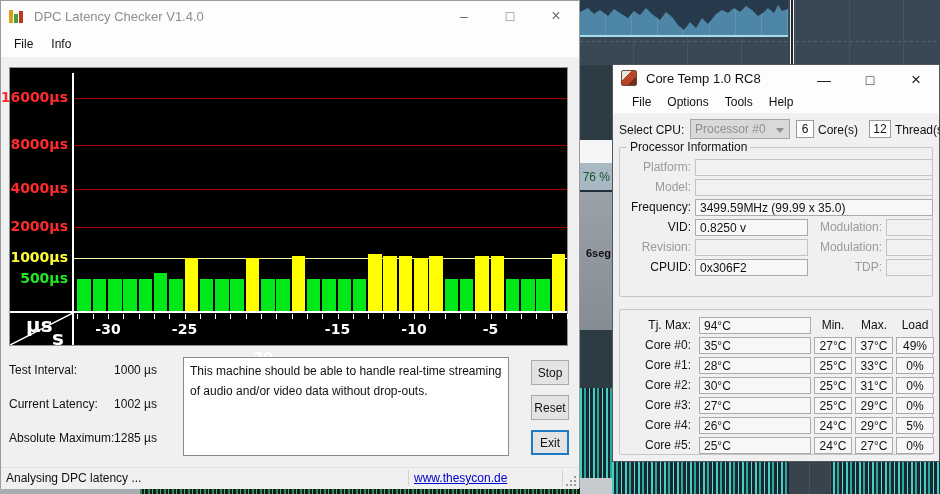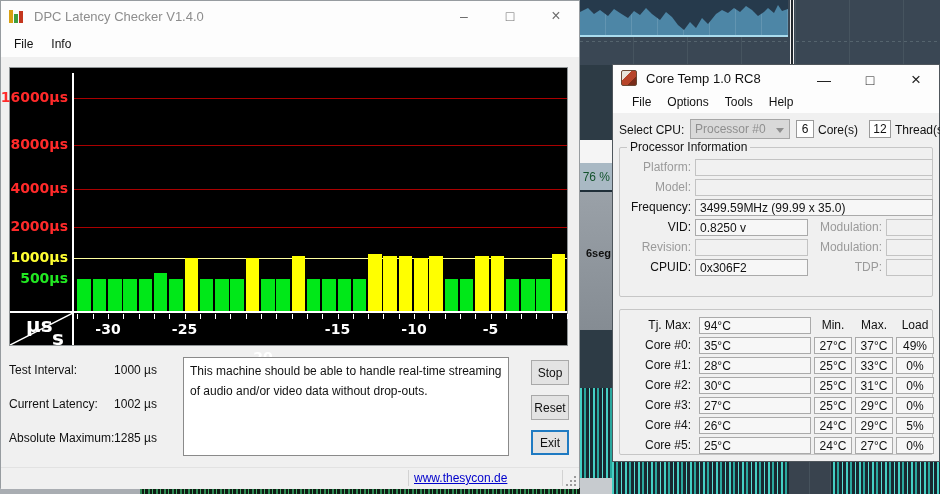--- a/index.html
+++ b/index.html
@@ -259,20 +259,21 @@
   <span class="stat-label" style="top:430px">Absolute Maximum:</span>
   <span class="stat-value" style="top:430px">1285 µs</span>
 
   <div class="dpc-msgbox">This machine should be able to handle real-time streaming of audio and/or video data without drop-outs.</div>
 
   <div class="dpc-btn" style="top:359px">Stop</div>
   <div class="dpc-btn" style="top:394px">Reset</div>
   <div class="dpc-btn focused" style="top:429px">Exit</div>
 
   <div class="dpc-statusbar">
+    <span class="status-text">Analysing DPC latency ...</span>
     <span class="status-sep" style="left:407px"></span>
     <span class="status-link">www.thesycon.de</span>
     <span class="status-sep" style="left:561px"></span>
     <span class="grip"></span>
   </div>
 </div>
 
 <div class="abs ct-win">
   <div class="ct-titlebar">
     <span class="ct-appicon"></span>

